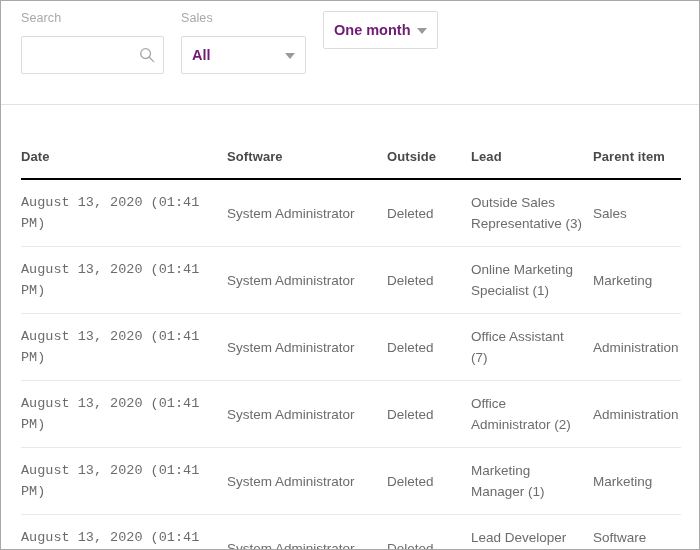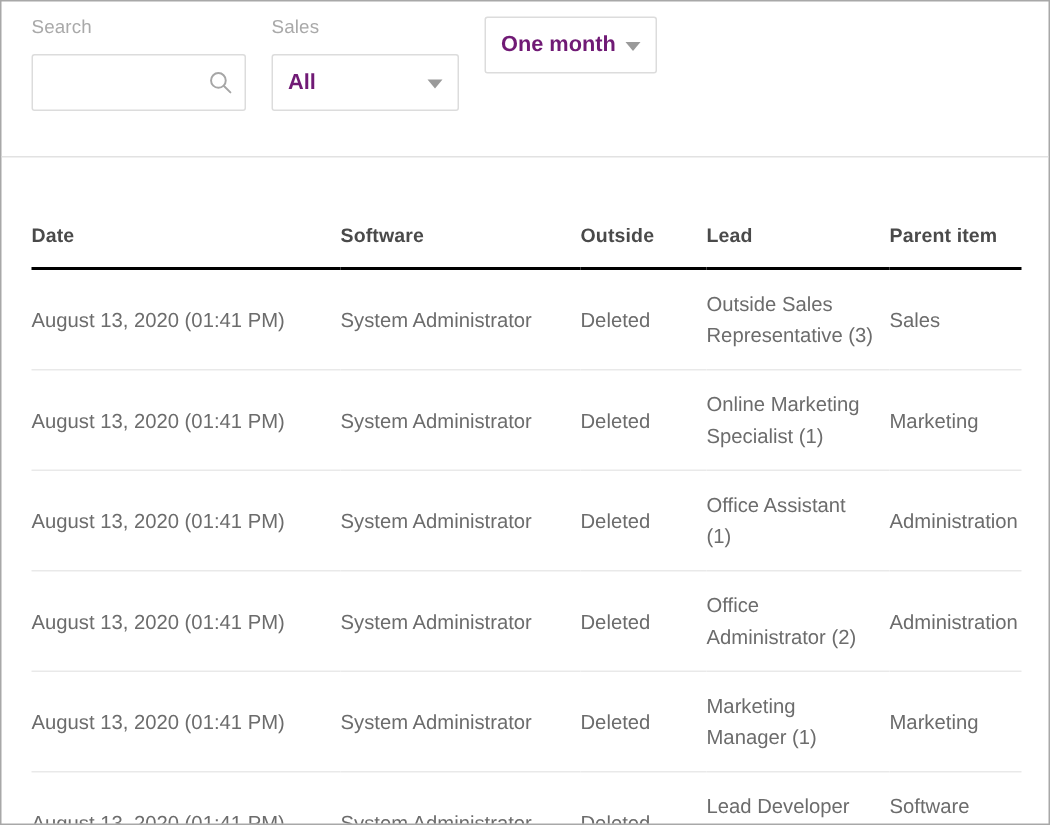--- a/index.html
+++ b/index.html
@@ -146,21 +146,21 @@
   }
   tbody tr { height: 65px; }
   tbody tr:last-child td { border-bottom: none; }
 
   .col-date   { width: 206px; }
   .col-user   { width: 160px; }
   .col-action { width: 84px; }
   .col-item   { width: 122px; }
   .col-parent { width: 88px; }
 
-  td.c-date   { padding-left: 0; }
+  td.c-date   { padding-left: 0; font-family: Liberation Mono, monospace; }
   td.c-item   { padding-right: 8px; }
   td.c-parent { padding-right: 0; }
 </style>
 </head>
 <body>
 
 <div id="app">
 
   <div class="filter-bar">
 
@@ -224,21 +224,21 @@
           <td class="c-date">August 13, 2020 (01:41 PM)</td>
           <td class="c-user">System Administrator</td>
           <td class="c-action">Deleted</td>
           <td class="c-item">Online Marketing Specialist (1)</td>
           <td class="c-parent">Marketing</td>
         </tr>
         <tr>
           <td class="c-date">August 13, 2020 (01:41 PM)</td>
           <td class="c-user">System Administrator</td>
           <td class="c-action">Deleted</td>
-          <td class="c-item">Office Assistant (1)</td>
+          <td class="c-item">Office Assistant (7)</td>
           <td class="c-parent">Administration</td>
         </tr>
         <tr>
           <td class="c-date">August 13, 2020 (01:41 PM)</td>
           <td class="c-user">System Administrator</td>
           <td class="c-action">Deleted</td>
           <td class="c-item">Office Administrator (2)</td>
           <td class="c-parent">Administration</td>
         </tr>
         <tr>

